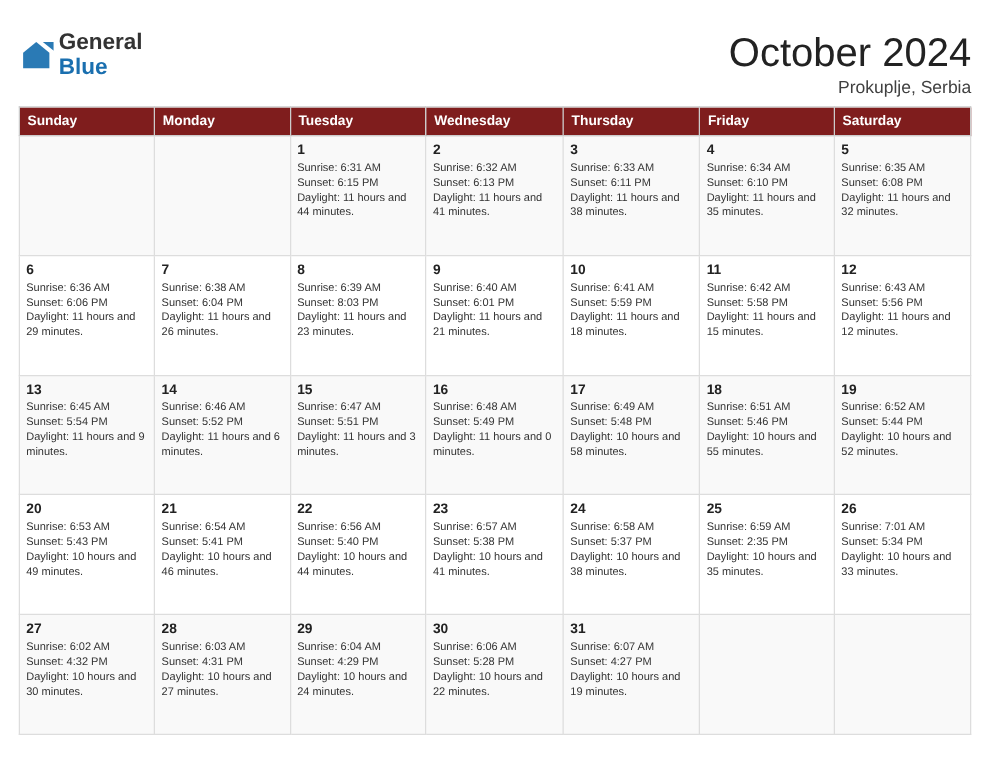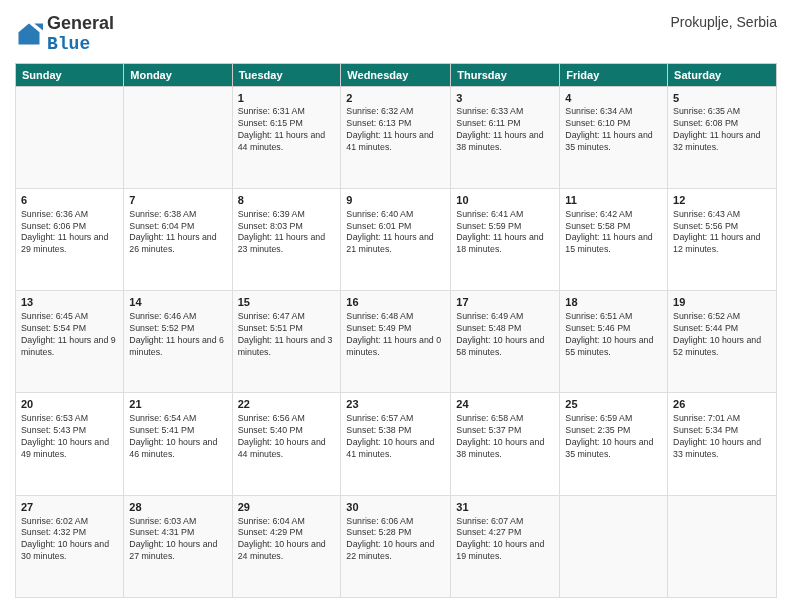--- a/index.html
+++ b/index.html
@@ -6,42 +6,42 @@
     body {
       font-family: Arial, sans-serif;
       background: #fff;
       width: 792px;
       height: 612px;
       overflow: hidden;
     }
     .page {
       width: 792px;
       height: 612px;
-      padding: 14px 15px;
+      padding: 24px 15px;
       display: flex;
       flex-direction: column;
     }
     .header {
       display: flex;
       justify-content: space-between;
       align-items: flex-start;
       margin-bottom: 8px;
     }
     .logo {
       display: flex;
       align-items: center;
       gap: 4px;
     }
     .logo-text {
       font-size: 18px;
       font-weight: bold;
       line-height: 1.1;
     }
     .logo-general { color: #333; }
-    .logo-blue { color: #1a6faf; font-family: Liberation Mono, monospace; }
+    .logo-blue { color: #1a6faf; }
     .logo-icon {
       width: 28px;
       height: 28px;
     }
     .title-block {
       text-align: right;
     }
     .month-title {
       font-size: 32px;
       font-weight: normal;
@@ -51,21 +51,21 @@
       font-size: 14px;
       color: #404040;
     }
     .calendar {
       border-collapse: collapse;
       width: 100%;
       flex: 1;
       font-size: 9.5px;
     }
     .calendar thead th {
-      background-color: #0f766e;
+      background-color: #7f1d1d;
       color: #fff;
       text-align: left;
       padding: 5px 6px;
       font-size: 11px;
       font-weight: bold;
       border: 1px solid #ccc;
     }
     .calendar tbody td {
       border: 1px solid #ddd;
       vertical-align: top;
@@ -105,20 +105,21 @@
       <svg class="logo-icon" viewBox="0 0 32 32">
         <polygon points="16,4 28,14 28,28 4,28 4,14" fill="#2a7ab5"></polygon>
         <polygon points="22,4 32,12 32,4" fill="#2a7ab5"></polygon>
       </svg>
       <div class="logo-text">
         <span class="logo-general">General</span><br>
         <span class="logo-blue">Blue</span>
       </div>
     </div>
     <div class="title-block">
+      <div class="month-title">October 2024</div>
       <div class="subtitle">Prokuplje, Serbia</div>
     </div>
   </div>
 
   <table class="calendar">
     <thead>
       <tr>
       <th>Sunday</th>
           <th>Monday</th>
           <th>Tuesday</th>

